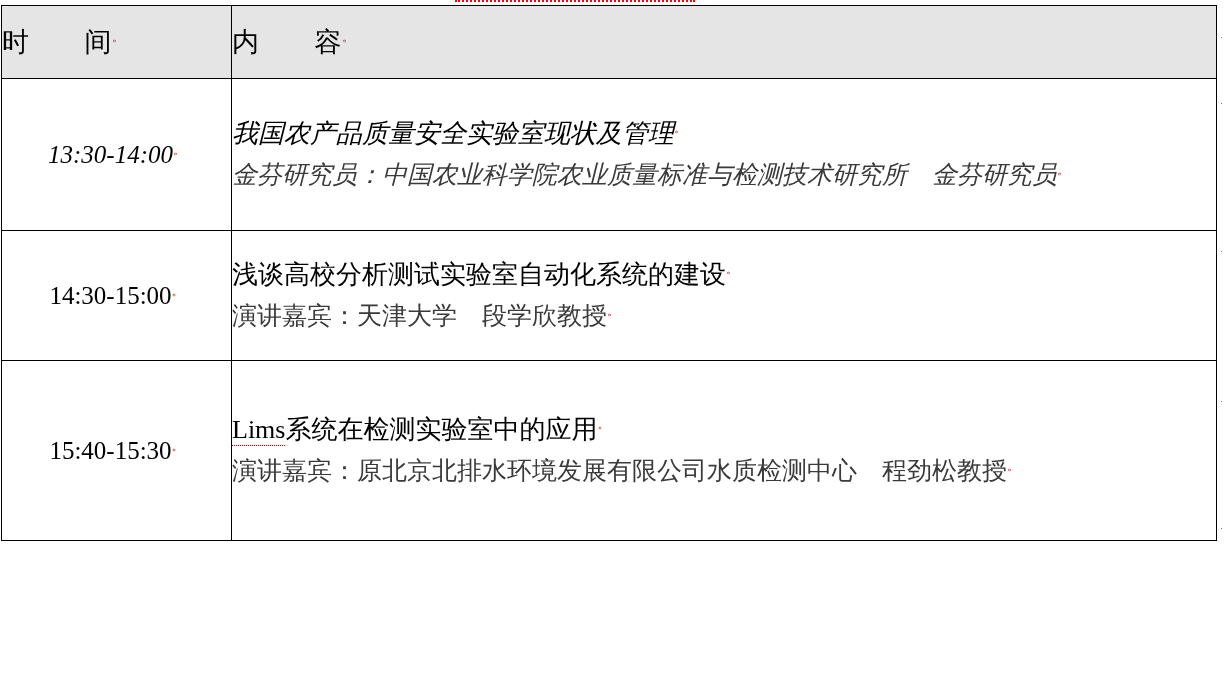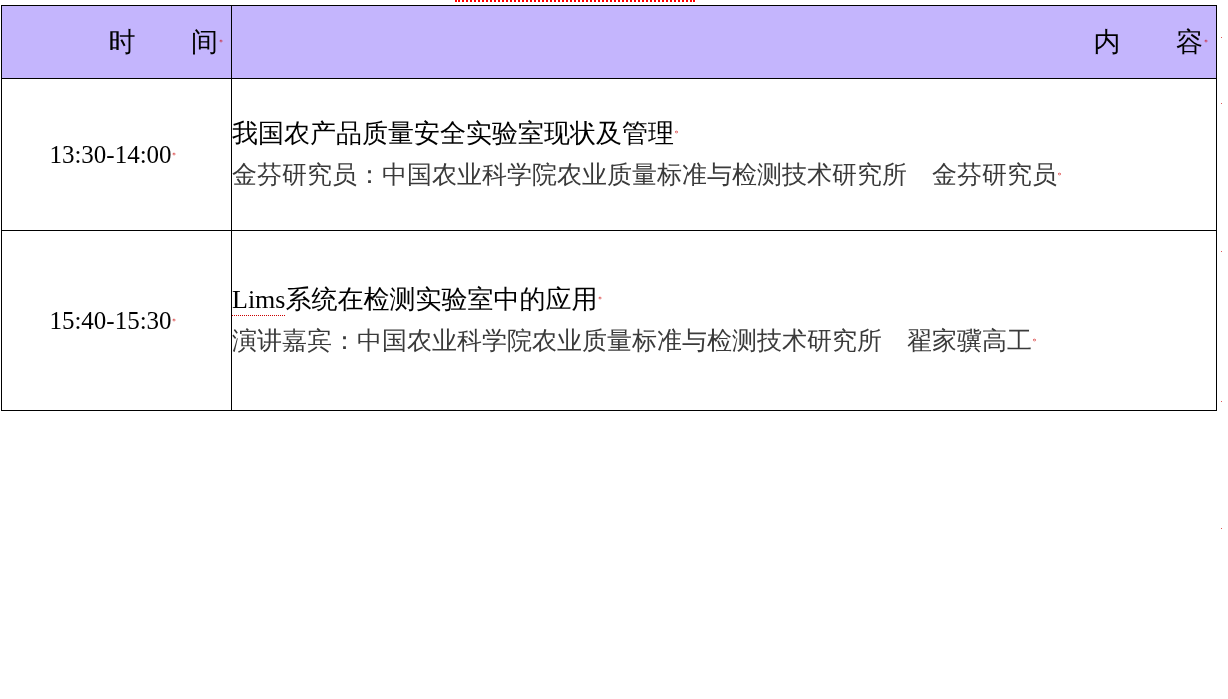--- a/index.html
+++ b/index.html
@@ -54,22 +54,22 @@
   }
   table.schedule td {
     border: 1px solid #000000;
     vertical-align: middle;
     padding: 0;
   }
   col.c-time { width: 230px; }
   col.c-content { width: 985px; }
 
   .hdr {
-    background: #c4b5fd;
-    text-align: right;
+    background: #e5e5e5;
+    text-align: left;
     height: 72px;
     font-size: 27px;
     letter-spacing: 0.5px;
   }
   .hdr .lab {
     font-family: "Liberation Serif", "DejaVu Serif", serif;
     color: #000;
   }
   .mark {
     color: #cc0000;
@@ -95,21 +95,21 @@
     color: #000;
   }
   .line-speaker {
     font-size: 25px;
     color: #3a3a3a;
   }
   .lims {
     border-bottom: 1px dotted #cc0000;
     padding-bottom: 1px;
   }
-  .r1 { height: 152px; }
+  .r1 { height: 152px; font-style: italic; }
   .r2 { height: 130px; }
   .r3 { height: 130px; }
   .r4 { height: 180px; }
 </style>
 </head>
 <body>
 
 <div class="page">
 
   <div class="top-dotted"></div>
@@ -139,23 +139,30 @@
 
       <tr class="r1">
         <td class="time"><span>13:30-14:00</span><span class="mark">。</span></td>
         <td class="content">
           <div class="line-title"><span>我国农产品质量安全实验室现状及管理</span><span class="mark">。</span></div>
           <div class="line-speaker"><span>金芬研究员：中国农业科学院农业质量标准与检测技术研究所　金芬研究员</span><span class="mark">。</span></div>
         </td>
       </tr>
 
 
+      <tr class="r3">
+        <td class="time"><span>14:30-15:00</span><span class="mark">。</span></td>
+        <td class="content">
+          <div class="line-title"><span>浅谈高校分析测试实验室自动化系统的建设</span><span class="mark">。</span></div>
+          <div class="line-speaker"><span>演讲嘉宾：天津大学　段学欣教授</span><span class="mark">。</span></div>
+        </td>
+      </tr>
 
       <tr class="r4">
         <td class="time"><span>15:40-15:30</span><span class="mark">。</span></td>
         <td class="content">
           <div class="line-title"><span class="lims">Lims</span><span>系统在检测实验室中的应用</span><span class="mark">。</span></div>
-          <div class="line-speaker"><span>演讲嘉宾：中国农业科学院农业质量标准与检测技术研究所　翟家骥高工</span><span class="mark">。</span></div>
+          <div class="line-speaker"><span>演讲嘉宾：原北京北排水环境发展有限公司水质检测中心　程劲松教授</span><span class="mark">。</span></div>
         </td>
       </tr>
     </tbody>
   </table>
 </div>
 
 </body></html>

